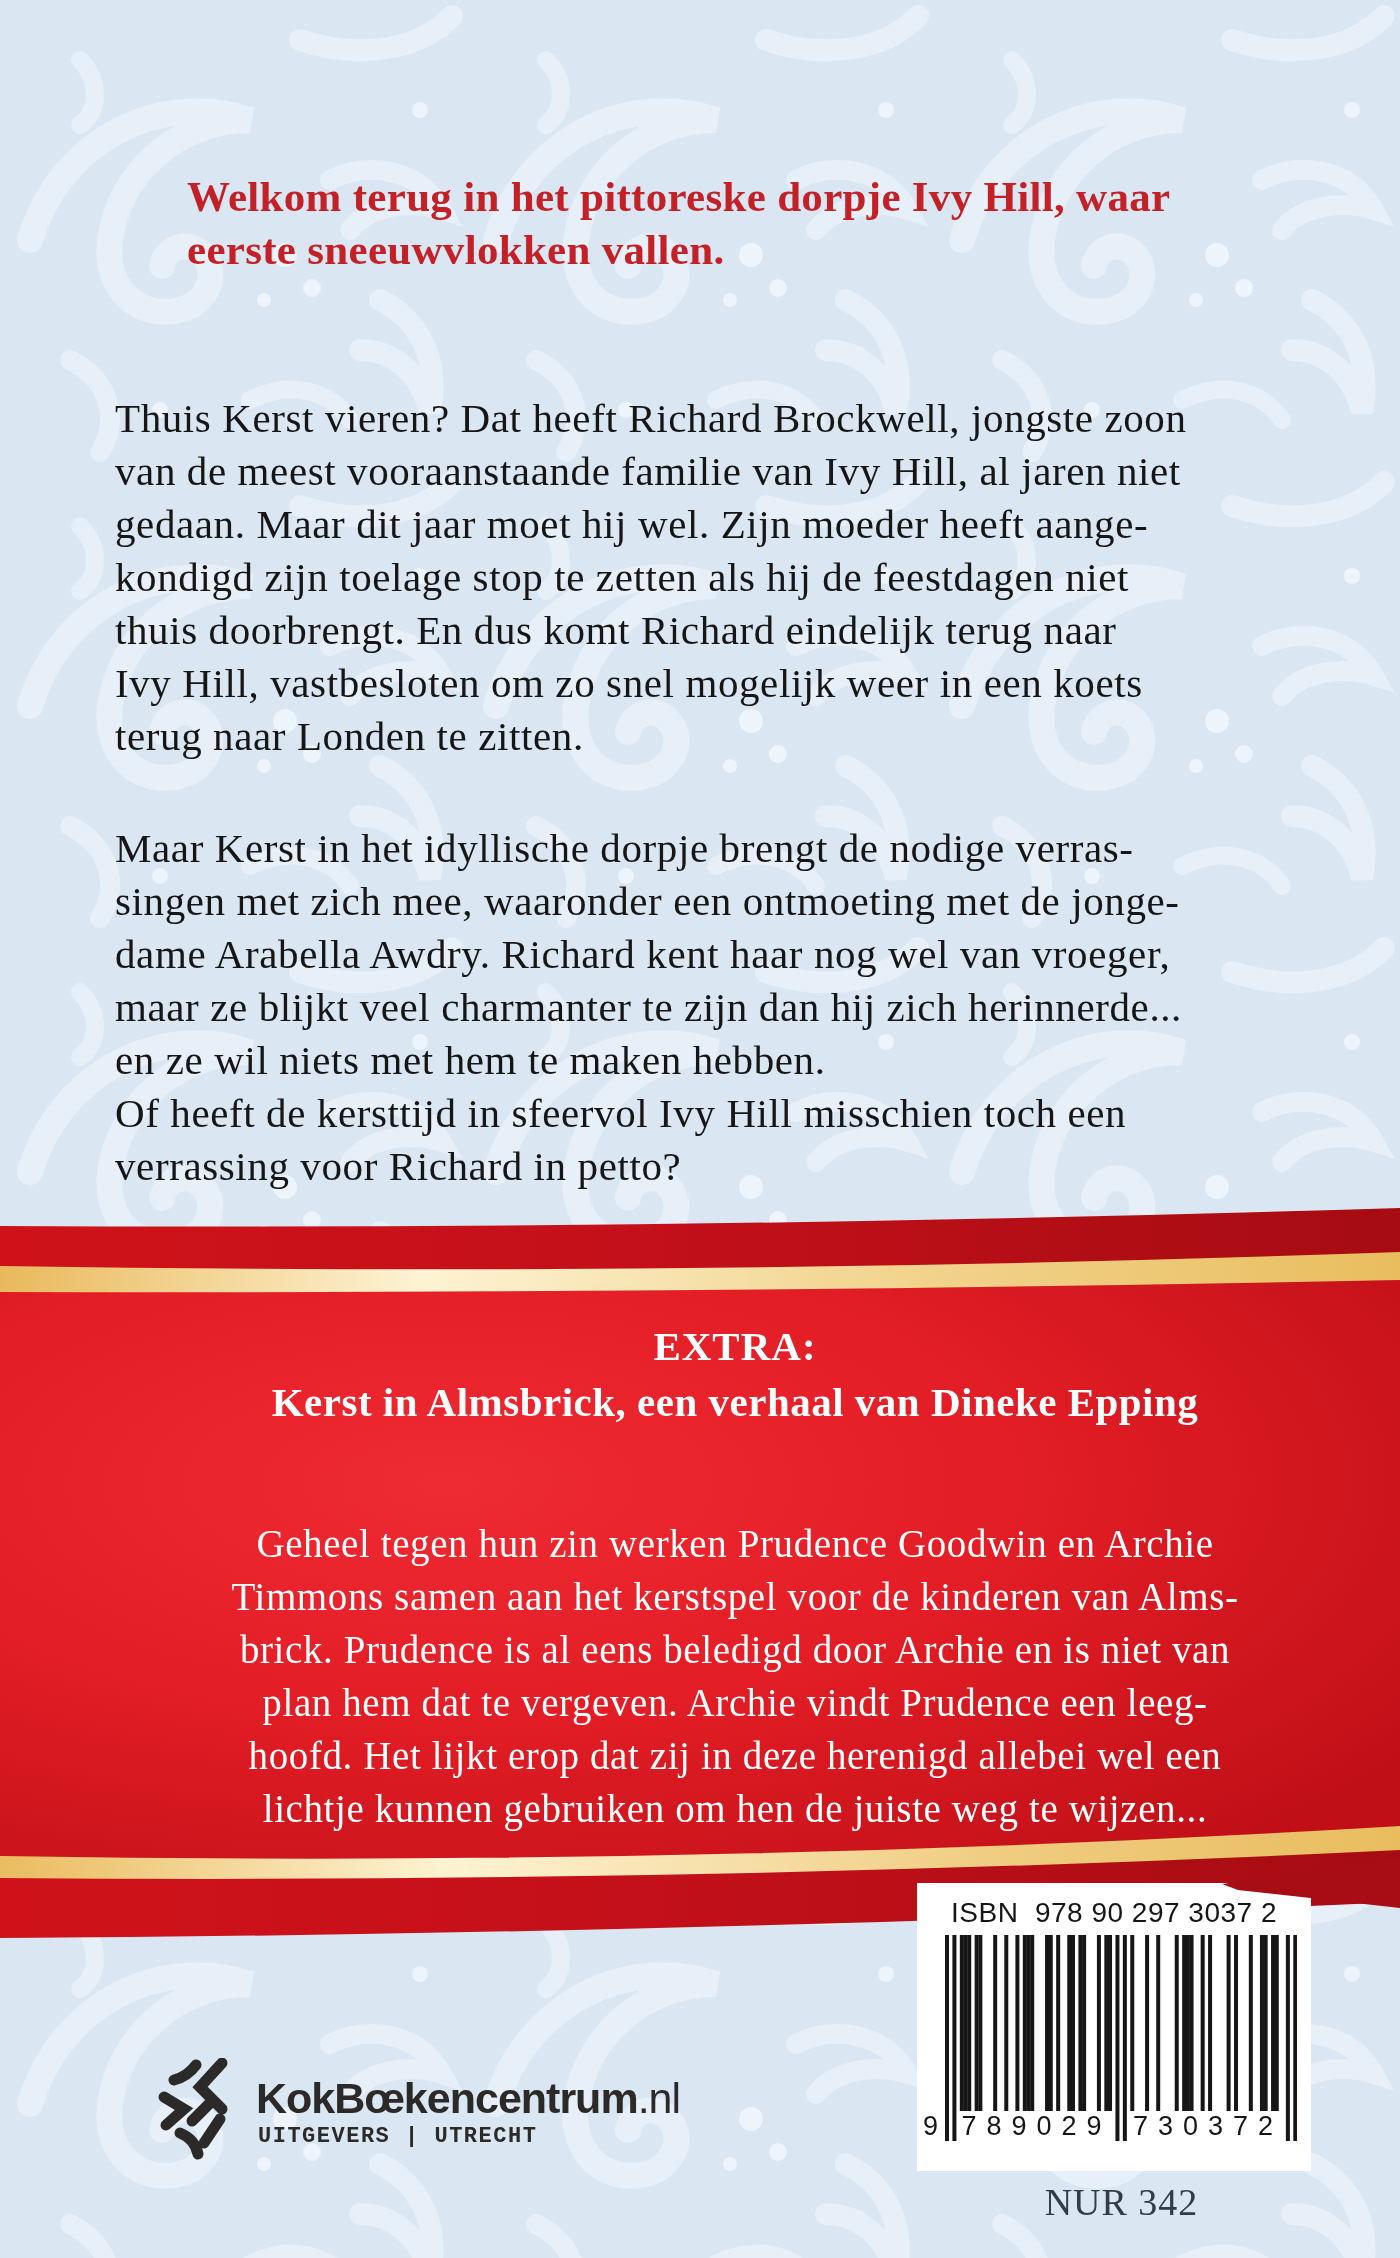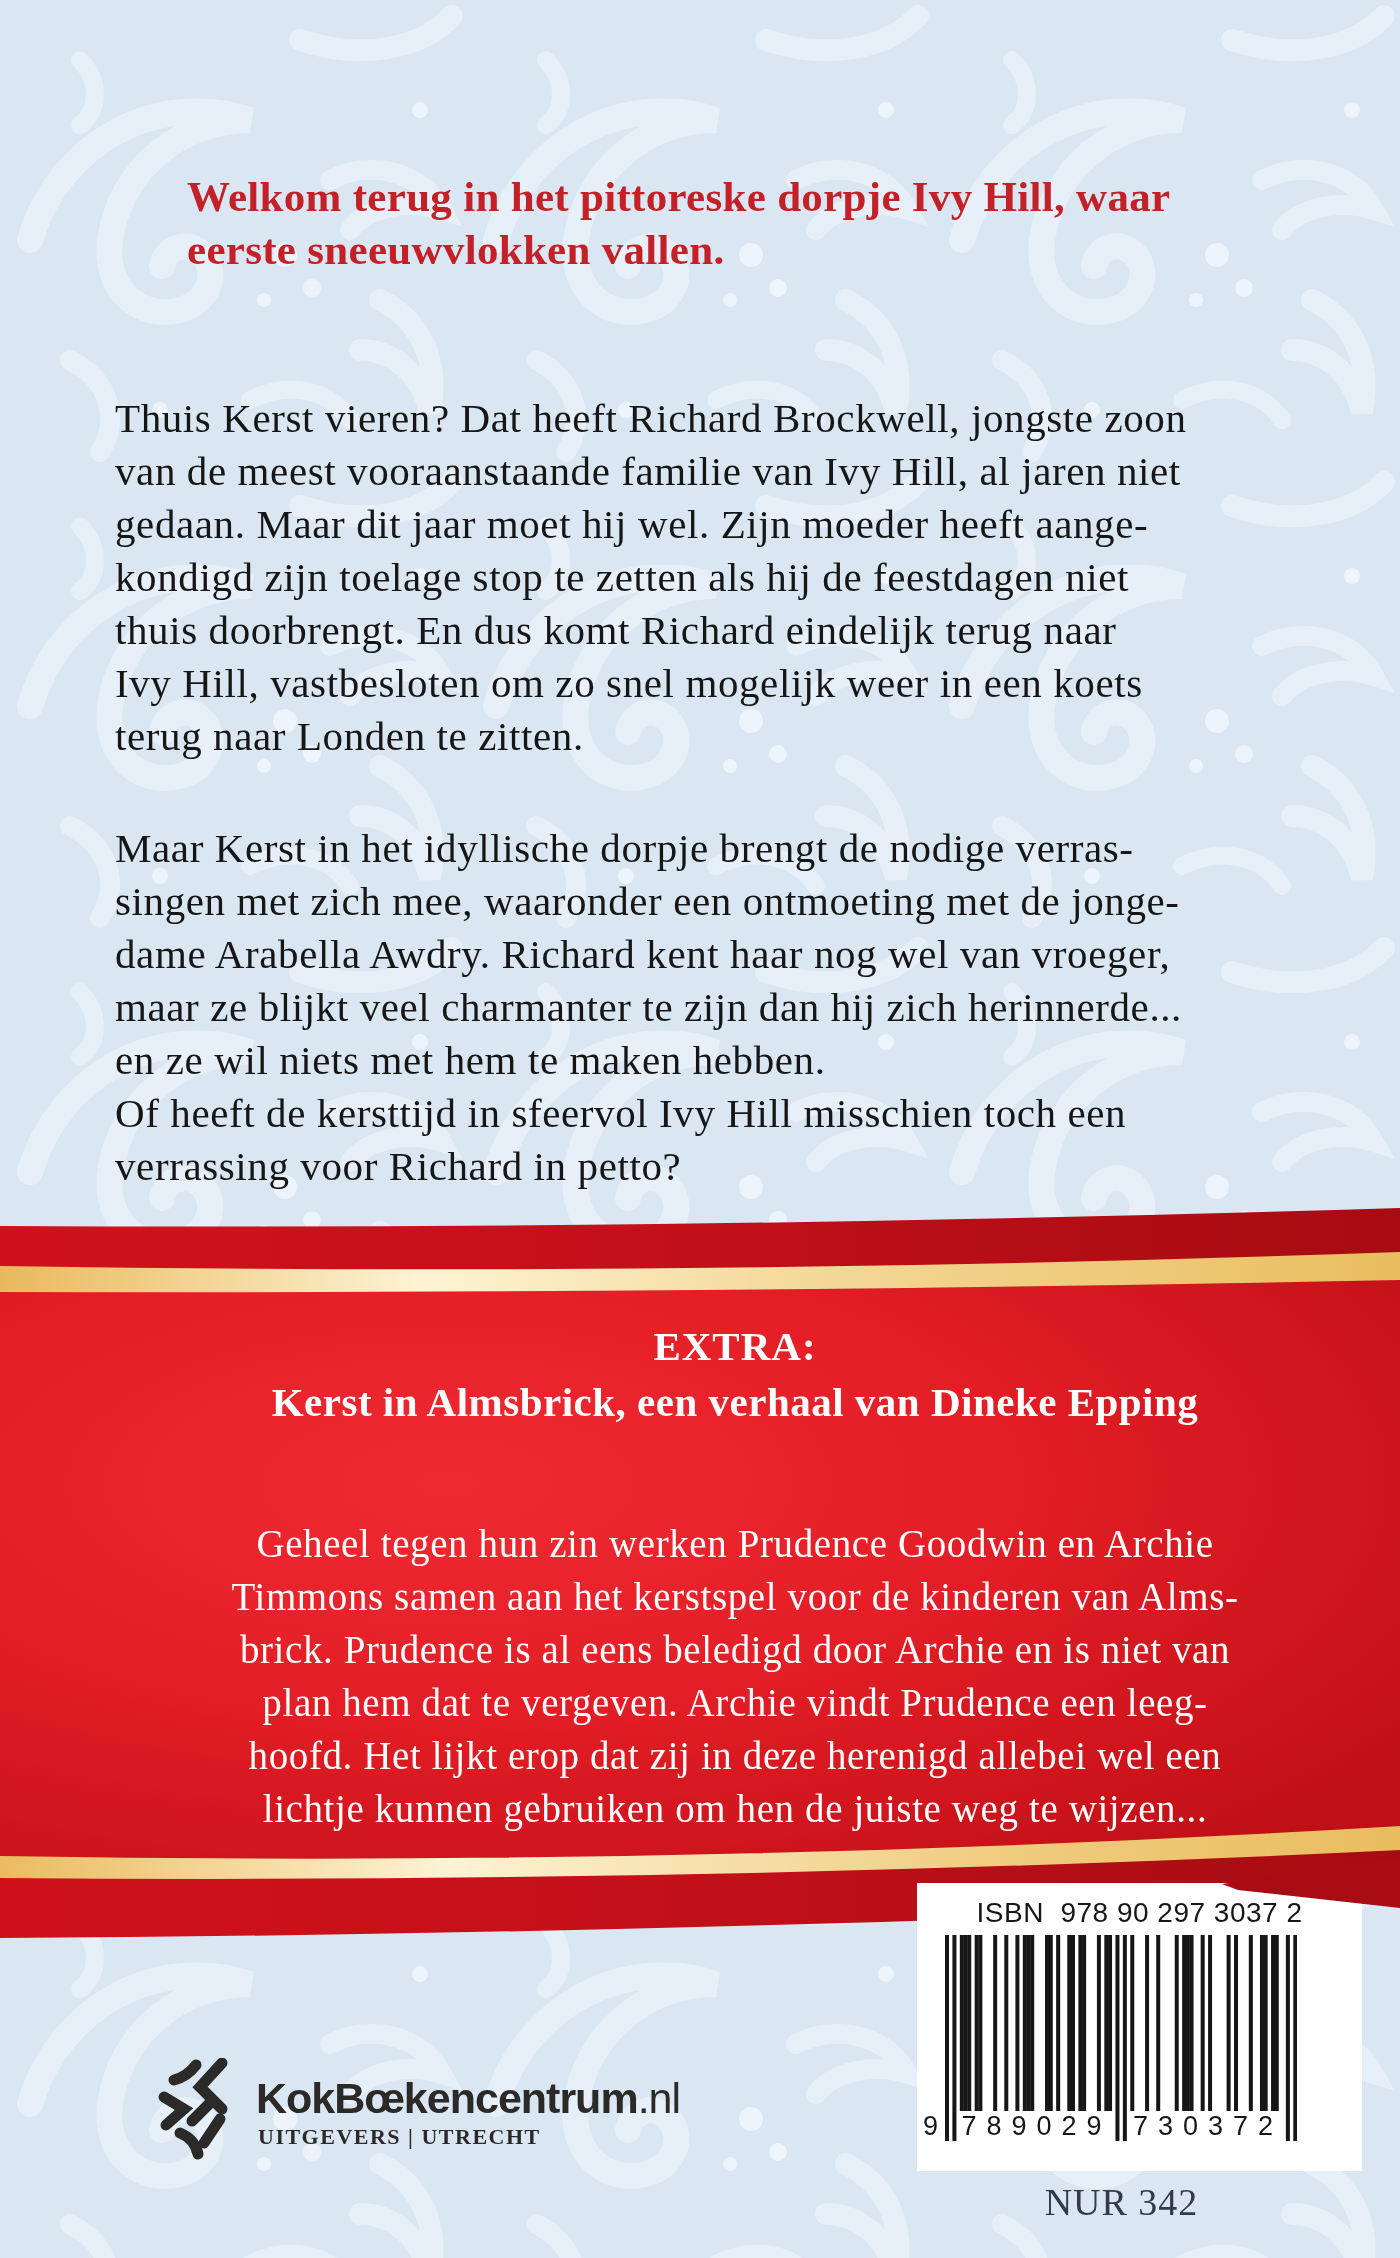--- a/index.html
+++ b/index.html
@@ -35,27 +35,27 @@
   .logo-wrap{left:152px;top:2058px;z-index:3;}
   .logo-text-main{
     position:absolute;left:104px;top:16px;white-space:nowrap;
     font-family:"Liberation Sans","DejaVu Sans",sans-serif;
     font-weight:bold;font-size:43px;color:var(--logo-charcoal,#2c2a28);
     letter-spacing:-1px;
   }
   .logo-text-main .nl{font-weight:normal;}
   .logo-tagline{
     position:absolute;left:106px;top:66px;white-space:nowrap;
-    font-family:Liberation Serif, serif;
+    font-family:Liberation Mono, monospace;
     font-weight:bold;font-size:22px;letter-spacing:1.5px;
     color:var(--logo-charcoal,#2c2a28);
   }
   
   .isbn-box{
-    left:917px;top:1883px;width:445px;height:288px;
+    left:917px;top:1883px;width:394px;height:288px;
     background:var(--isbn-box,#ffffff);z-index:4;
   }
   .isbn-label{
     position:absolute;left:0;top:14px;width:100%;text-align:center;
     font-family:"Liberation Sans","DejaVu Sans",sans-serif;
     font-size:28px;color:var(--barcode-black,#161616);letter-spacing:0.5px;
     white-space:pre;
   }
   .barcode-wrap{position:absolute;left:28px;top:52px;width:352px;height:212px;}
   .bc-digit,.bc-group{

